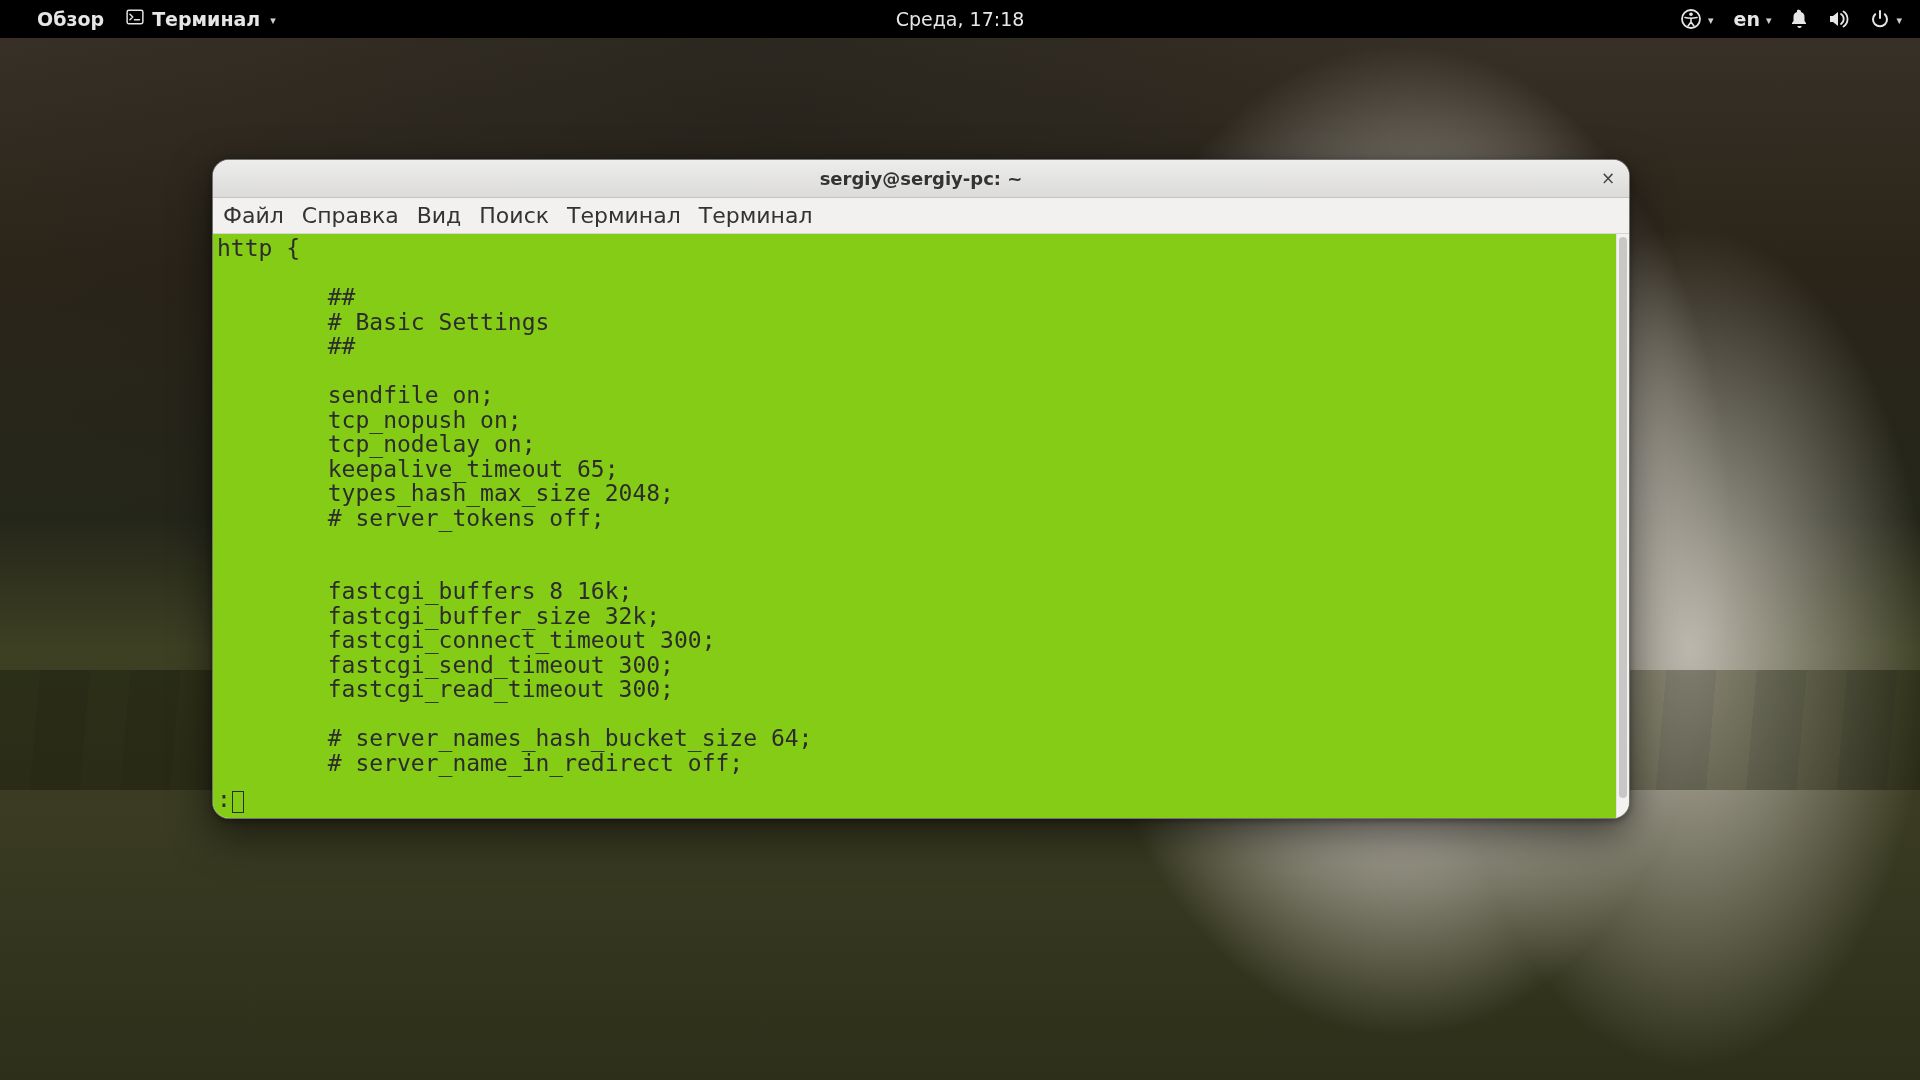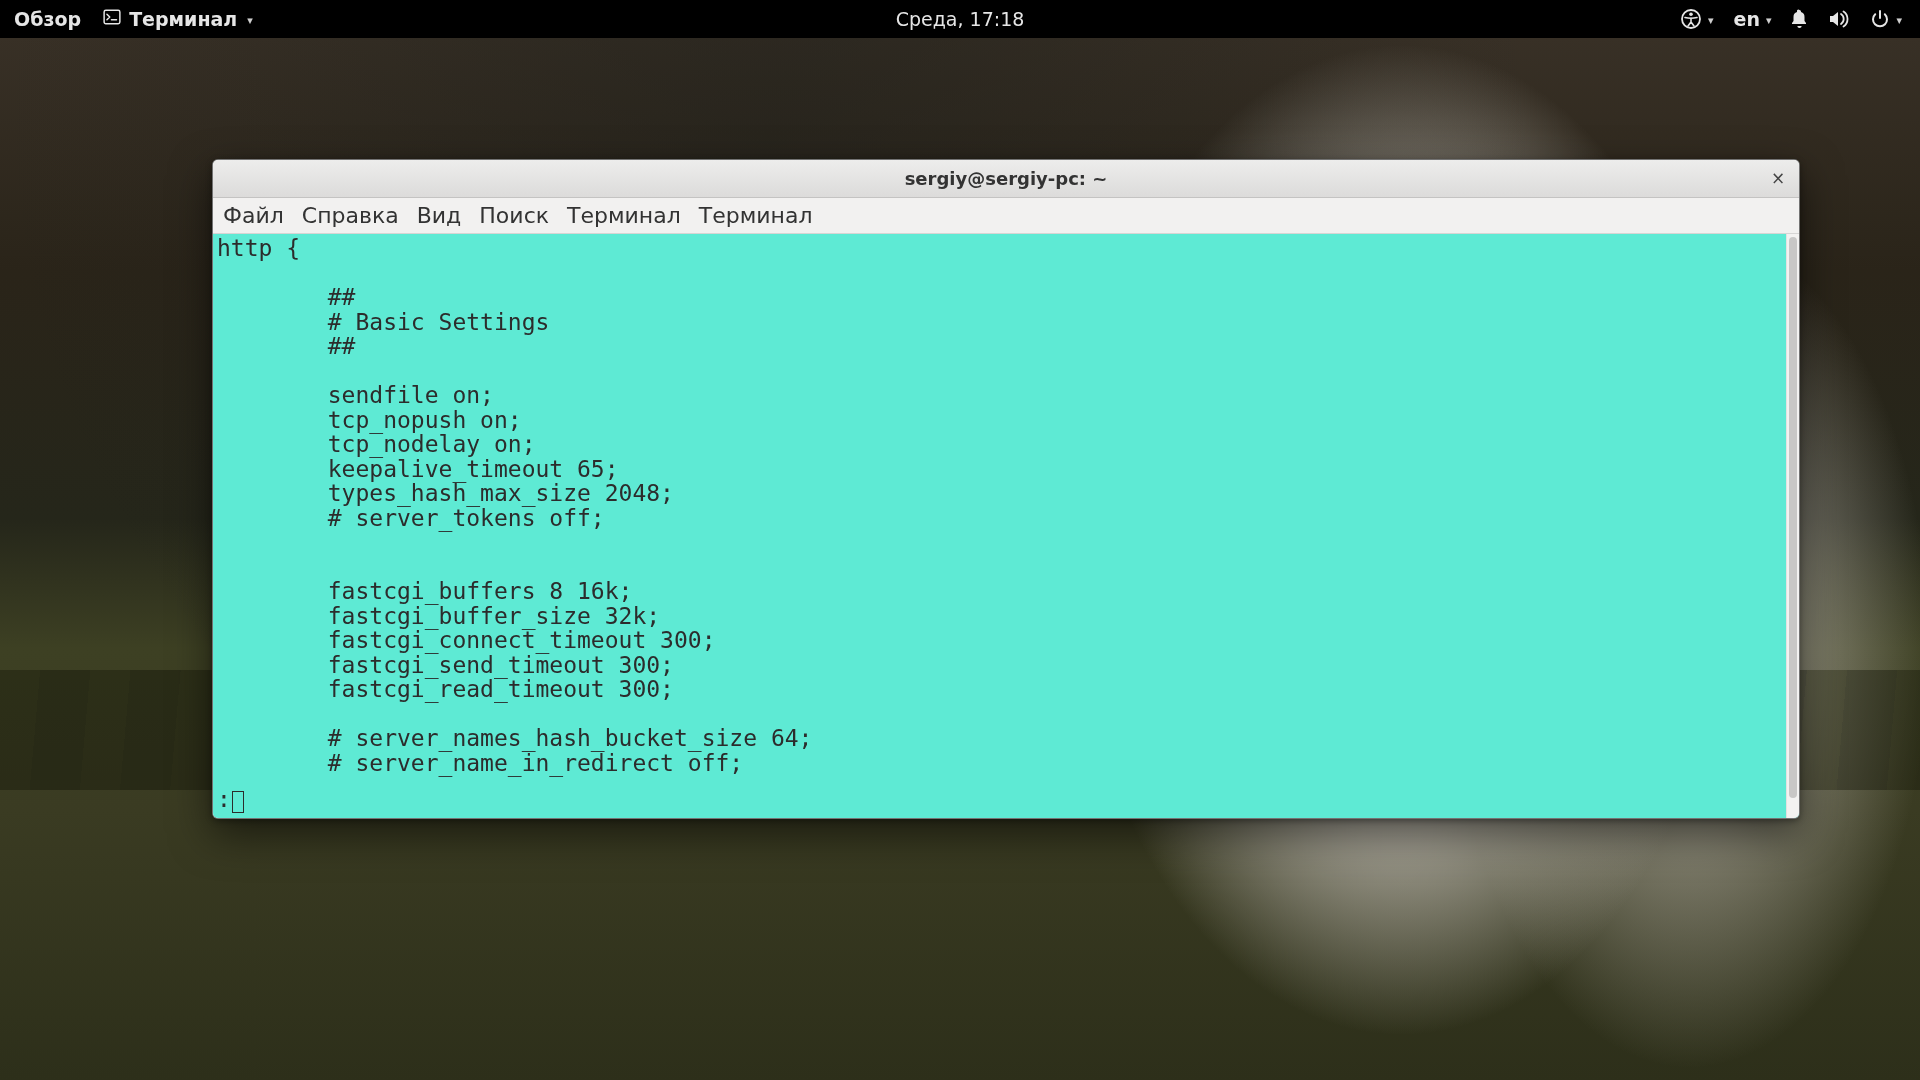--- a/index.html
+++ b/index.html
@@ -25,39 +25,40 @@
     background: radial-gradient(circle at 40% 20%, rgba(30,30,25,.5), transparent 60%);
   }
 
   
   .top-panel {
     position: absolute; top: 0; left: 0; right: 0; height: 38px;
     background: #000; color: #e6e6e6;
     display: flex; align-items: center;
     font-size: 19px; font-weight: 600;
     z-index: 10;
+    padding-left: 23px;
   }
   .tp-left { display: flex; align-items: center; gap: 22px; padding-left: 14px; }
   .tp-activities { cursor: default; }
   .tp-appmenu { display: flex; align-items: center; gap: 8px; cursor: default; }
   .tp-appmenu svg { width: 18px; height: 18px; }
   .tp-caret { font-size: 11px; margin-left: 2px; opacity: .9; position: relative; top: 1px; }
   .tp-center { position: absolute; left: 50%; transform: translateX(-50%); font-weight: 400; }
   .tp-right { margin-left: auto; display: flex; align-items: center; gap: 20px; padding-right: 18px; }
   .tp-right .tp-item { display: flex; align-items: center; gap: 4px; cursor: default; }
   .tp-right svg { display: block; }
 
   
   .window {
     position: absolute;
     left: 212px; top: 159px;
-    width: 1588px; height: 660px;
+    width: 1418px; height: 660px;
     background: #fff;
     border: 1px solid rgba(0,0,0,.55);
-    border-radius: 6px;
+    border-radius: 17px;
     box-shadow: 0 15px 40px rgba(0,0,0,.55), 0 2px 6px rgba(0,0,0,.35);
     display: flex; flex-direction: column;
     overflow: hidden;
   }
   .titlebar {
     height: 38px; flex: none;
     background: linear-gradient(#ededec, #dcdbda);
     border-bottom: 1px solid #c4c3c2;
     display: flex; align-items: center; justify-content: center;
     position: relative;
@@ -73,21 +74,21 @@
     background: #f2f1f0;
     border-bottom: 1px solid #d6d5d4;
     display: flex; align-items: center; gap: 18px;
     padding: 0 10px;
     color: #333; font-size: 22px;
   }
   .menubar span { cursor: default; }
 
   .term-body {
     flex: 1; position: relative;
-    background: #5eead4;
+    background: #84cc16;
     display: flex;
   }
   .term-text {
     flex: 1;
     font-family: "DejaVu Sans Mono","Liberation Mono",monospace;
     font-size: 23px; line-height: 24.5px;
     color: #2c2c2c;
     white-space: pre;
     padding: 2px 0 0 4px;
   }

